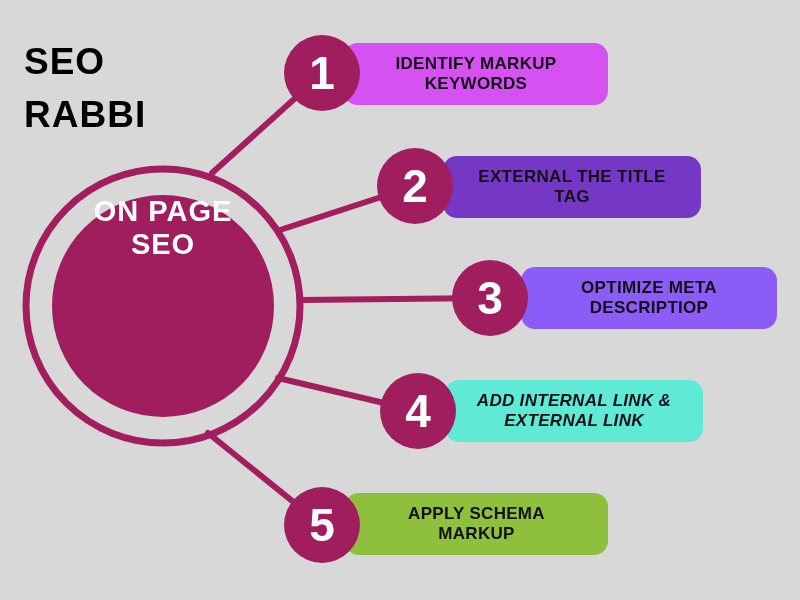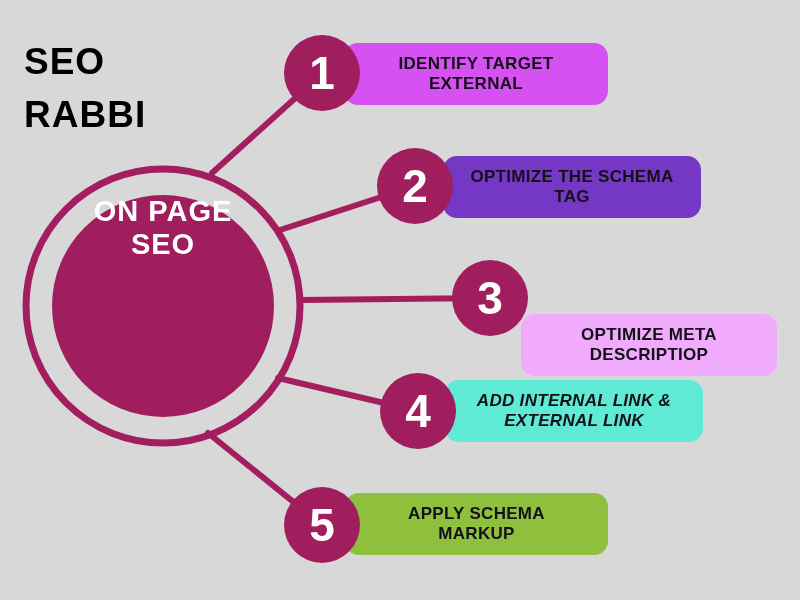--- a/index.html
+++ b/index.html
@@ -69,30 +69,30 @@
   </svg>
 
   <div class="logo" style="color: #000000;">SEO
 RABBI</div>
 
   <div class="center-circle" style="background-color: rgb(160, 30, 94);">
     <div class="center-title">ON PAGE SEO</div>
   </div>
 
   <div class="bar s1-bar" style="background-color: rgb(214, 81, 241);">
-    <span>IDENTIFY TARGET EXTERNAL</span>
+    <span>IDENTIFY MARKUP KEYWORDS</span>
   </div>
   <div class="num s1-num" style="background-color: rgb(160, 30, 94);">1</div>
 
   <div class="bar s2-bar" style="background-color: rgb(117, 56, 196);">
-    <span>OPTIMIZE THE SCHEMA TAG</span>
+    <span>EXTERNAL THE TITLE TAG</span>
   </div>
   <div class="num s2-num" style="background-color: rgb(160, 30, 94);">2</div>
 
-  <div class="bar s3-bar" style="background-color: #f0abfc; margin-top: 47px;">
+  <div class="bar s3-bar" style="background-color: #8b5cf6;">
     <span>OPTIMIZE META DESCRIPTIOP</span>
   </div>
   <div class="num s3-num" style="background-color: rgb(160, 30, 94);">3</div>
 
   <div class="bar s4-bar" style="background-color: #5eead4; font-style: italic;">
     <span>ADD INTERNAL LINK &amp; EXTERNAL LINK</span>
   </div>
   <div class="num s4-num" style="background-color: rgb(160, 30, 94);">4</div>
 
   <div class="bar s5-bar" style="background-color: rgb(142, 192, 62);">

